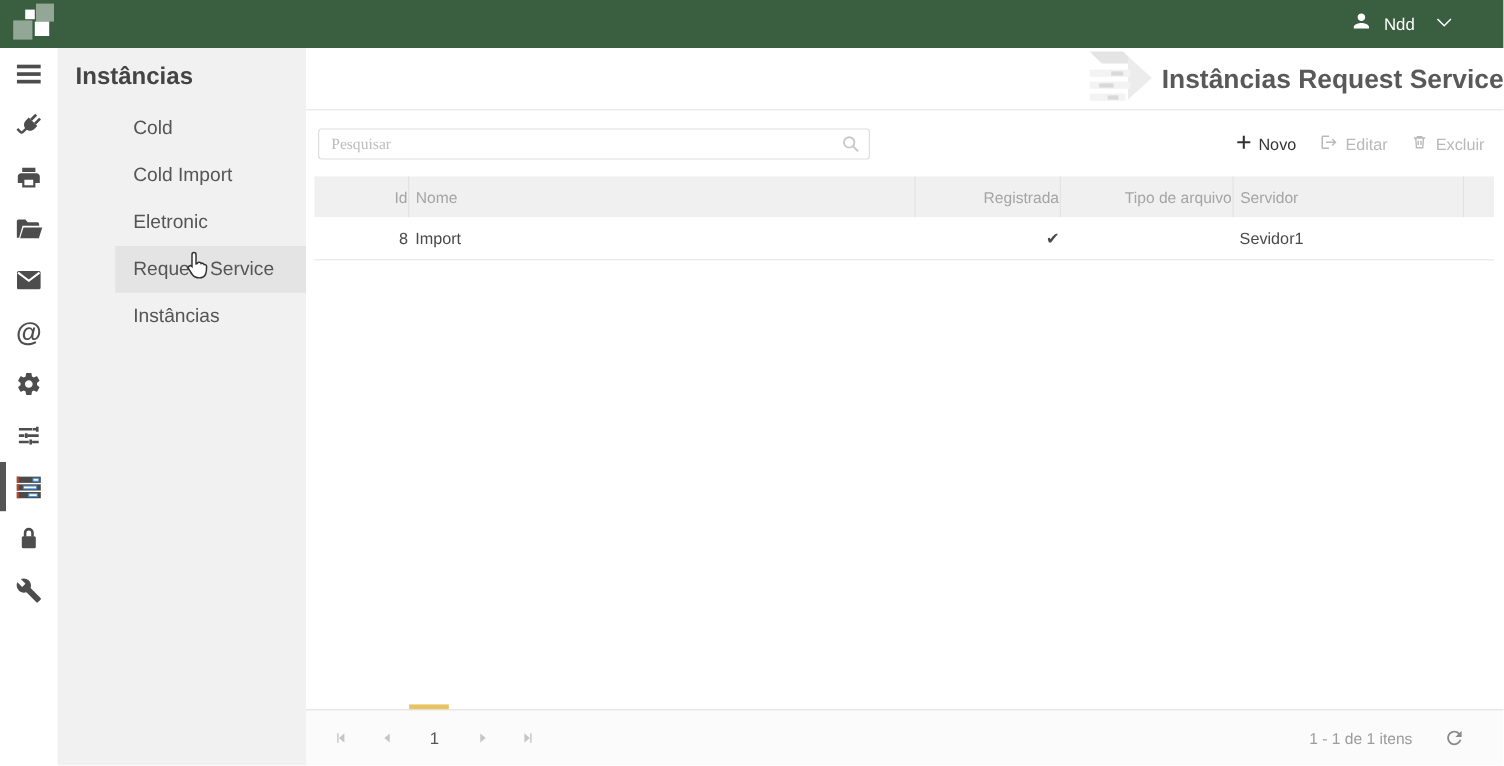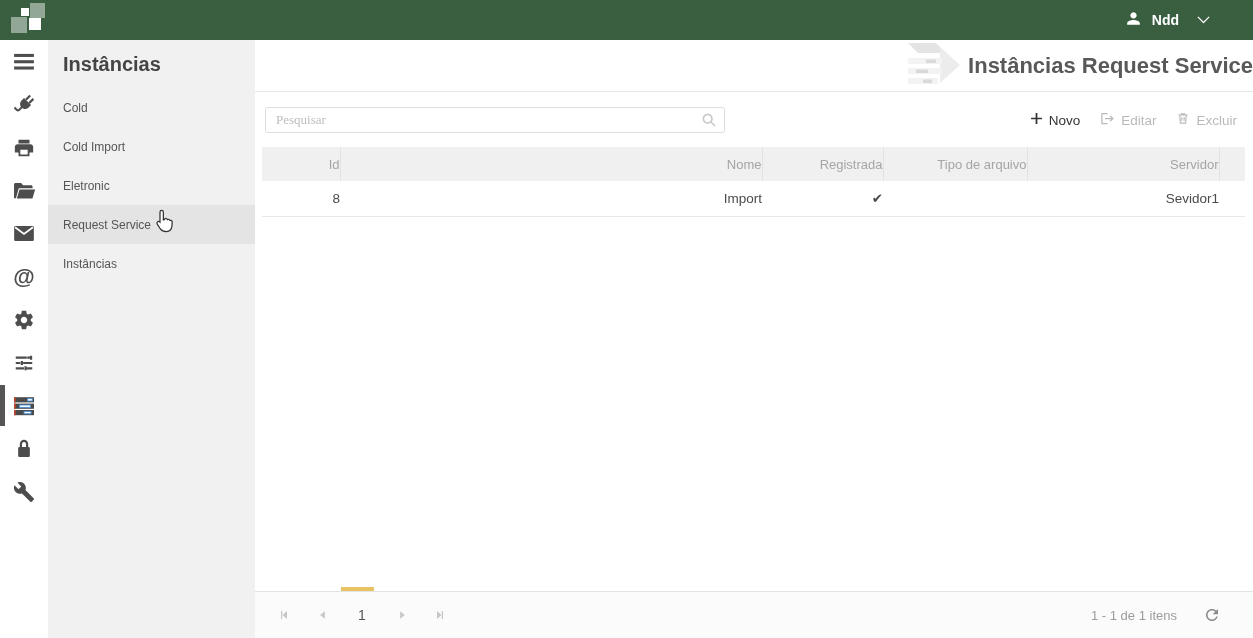--- a/index.html
+++ b/index.html
@@ -11,38 +11,38 @@
   .topbar { position:absolute; left:0; top:0; width:1253px; height:40px;
     background:#3a5f40; display:flex; align-items:center; color:#fff; }
   .logo { position:relative; width:48px; height:40px; flex:0 0 48px; }
   .logo .sq { position:absolute; }
   .sq1 { left:11px; top:17px; width:16px; height:16px; background:rgba(255,255,255,0.45); }
   .sq2 { left:30px; top:3px;  width:15px; height:15px; background:rgba(255,255,255,0.45); }
   .sq3 { left:21px; top:8px;  width:8px;  height:8px;  background:#fff; }
   .sq4 { left:29px; top:18px; width:12px; height:12px; background:#fff; }
   .topbar-title { font-size:17px; font-weight:400; margin-left:14px; letter-spacing:.2px; }
   .topbar-right { margin-left:auto; display:flex; align-items:center; gap:9px; padding-right:42px; }
-  .user-name { font-size:14px;font-weight:bold; }
+  .user-name { font-size:14px; }
 
   
   .rail { position:absolute; left:0; top:40px; width:48px; height:598px; background:#fff; }
   .rail-item { position:relative; width:48px; height:43px; display:flex;
     align-items:center; justify-content:center; cursor:pointer; }
   .rail-item svg { display:block; }
   .rail-item.selected::before { content:""; position:absolute; left:0; top:1px;
     width:5px; height:41px; background:#555; }
   .at-glyph { font-size:22px; font-weight:700; color:#4d4d4d; line-height:1; }
 
   
   .sidebar { position:absolute; left:48px; top:40px; width:207px; height:598px;
     background:#f1f1f1; }
   .sidebar-heading { font-size:20px; font-weight:600; color:#444;
     padding:13px 0 0 15px; height:48px; }
   .side-item { height:39px; display:flex; align-items:center;
-    padding-left:15px; font-size:12px; color:#555; cursor:pointer; }
+    padding-left:15px; font-size:16px; color:#555; cursor:pointer;margin-left:48px; }
   .side-item.hovered { background:#e4e4e4; }
   .hand-cursor { position:absolute; left:105px; top:168px; pointer-events:none; }
 
   
   .content { position:absolute; left:255px; top:40px; width:998px; height:598px; background:#fff; }
 
   .page-header { position:absolute; left:0; top:0; width:998px; height:52px;
     border-bottom:1px solid #e8e8e8; display:flex; align-items:center;justify-content:flex-end; }
   .page-header-icon { margin-left:0; width:58px; height:50px; position:relative; }
   .page-title { font-size:22px; font-weight:600; color:#595959; margin-left:4px; }
@@ -61,21 +61,21 @@
   .tb-btn.disabled { color:#b9b9b9; }
 
   
   .grid { position:absolute; left:7px; top:107px; width:983px; border-collapse:collapse; table-layout:fixed; }
   .grid col.c-id { width:78px; } .grid col.c-nome { width:422px; }
   .grid col.c-reg { width:121px; } .grid col.c-tipo { width:144px; }
   .grid col.c-serv { width:192px; } .grid col.c-sp { width:26px; }
   .grid th { height:34px; background:#f0f0f0; font-weight:400; font-size:13px; color:#a5a5a5;
     border-left:1px solid #e2e2e2; }
   .grid th:first-child { border-left:none; }
-  .grid th.left, .grid td.left { text-align:right; padding-left:6px; }
+  .grid th.left, .grid td.left { text-align:left; padding-left:6px; }
   .grid th.center, .grid td.center { text-align:right; }
   .grid td { height:35px; font-size:13.5px; color:#4a4a4a; border-bottom:1px solid #e8e8e8; background:#fff; }
   .check { font-size:14px; color:#3c3c3c; }
 
   
   .pager { position:absolute; left:0; bottom:0; width:998px; height:47px;
     background:#fbfbfb; border-top:1px solid #e3e3e3; display:flex; align-items:center; }
   .page-indicator { position:absolute; left:86px; top:-5px; width:33px; height:4px; background:#e7c365; }
   .pg-btn { width:26px; height:26px; display:flex; align-items:center; justify-content:center;
     cursor:pointer; background:none; border:none; }

